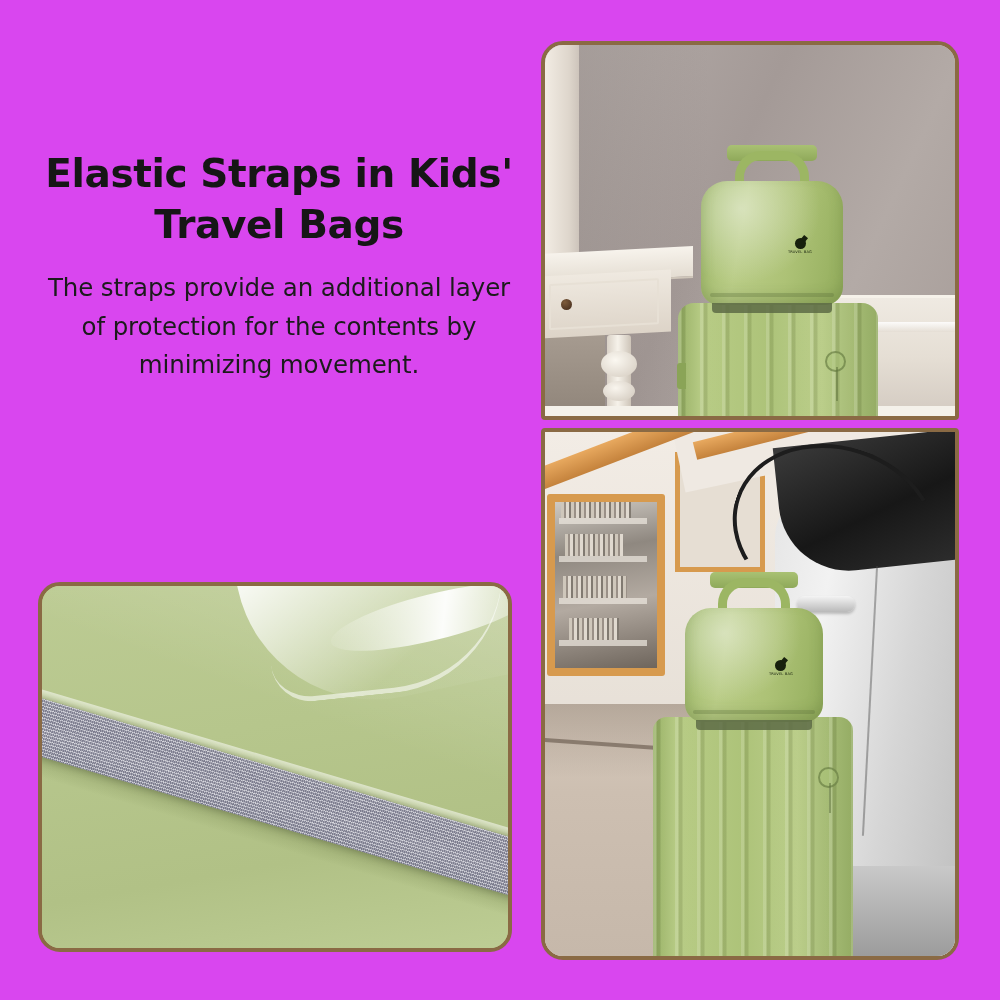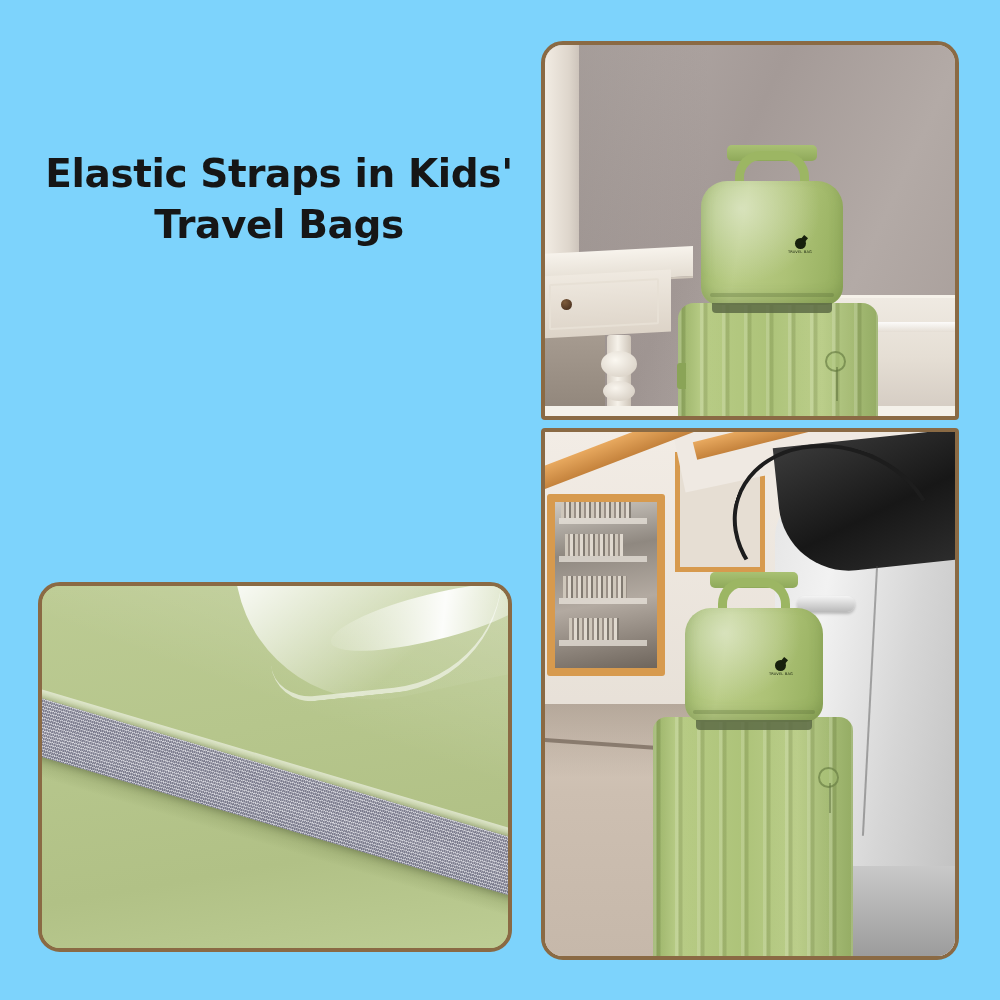--- a/index.html
+++ b/index.html
@@ -10,21 +10,21 @@
   body {
     width: 1000px;
     height: 1000px;
     overflow: hidden;
     font-family: "DejaVu Sans", "Liberation Sans", sans-serif;
   }
   #poster {
     position: relative;
     width: 1000px;
     height: 1000px;
-    background: #7dd3fc;
+    background: #d946ef;
   }
 
   
   .text-block {
     position: absolute;
     left: 34px;
     top: 148px;
     width: 490px;
     text-align: center;
   }
@@ -479,20 +479,21 @@
     background: linear-gradient(180deg, rgba(120,135,80,.42), rgba(120,135,80,0));
   }
 </style>
 </head>
 <body>
 
 <div id="poster">
 
   <div class="text-block">
     <h1 class="headline">Elastic Straps in Kids' Travel Bags</h1>
+    <p class="subcopy">The straps provide an additional layer of protection for the contents by minimizing movement.</p>
   </div>
 
   <div class="panel" id="panel-room">
     <div class="scene">
       <div class="wall"></div>
       <div class="wall-shadow"></div>
       <div class="wall-left"></div>
       <div class="skirting"></div>
       <div class="dark-gap"></div>
       <div class="desk-top"></div>

